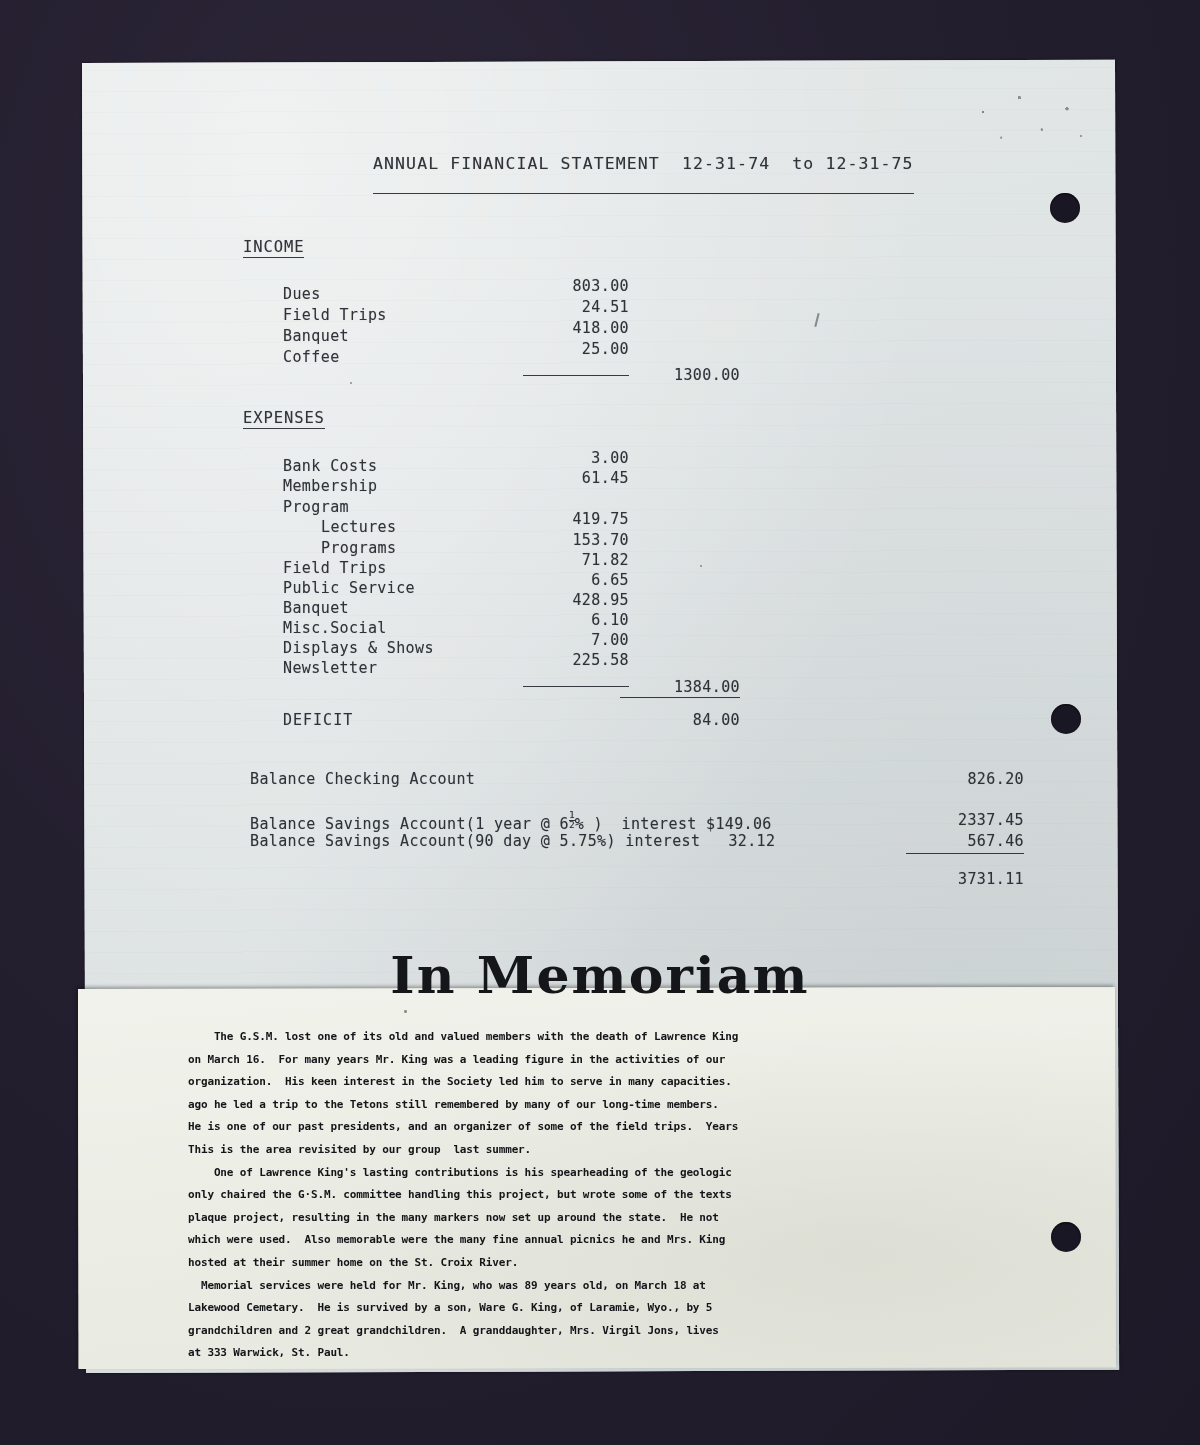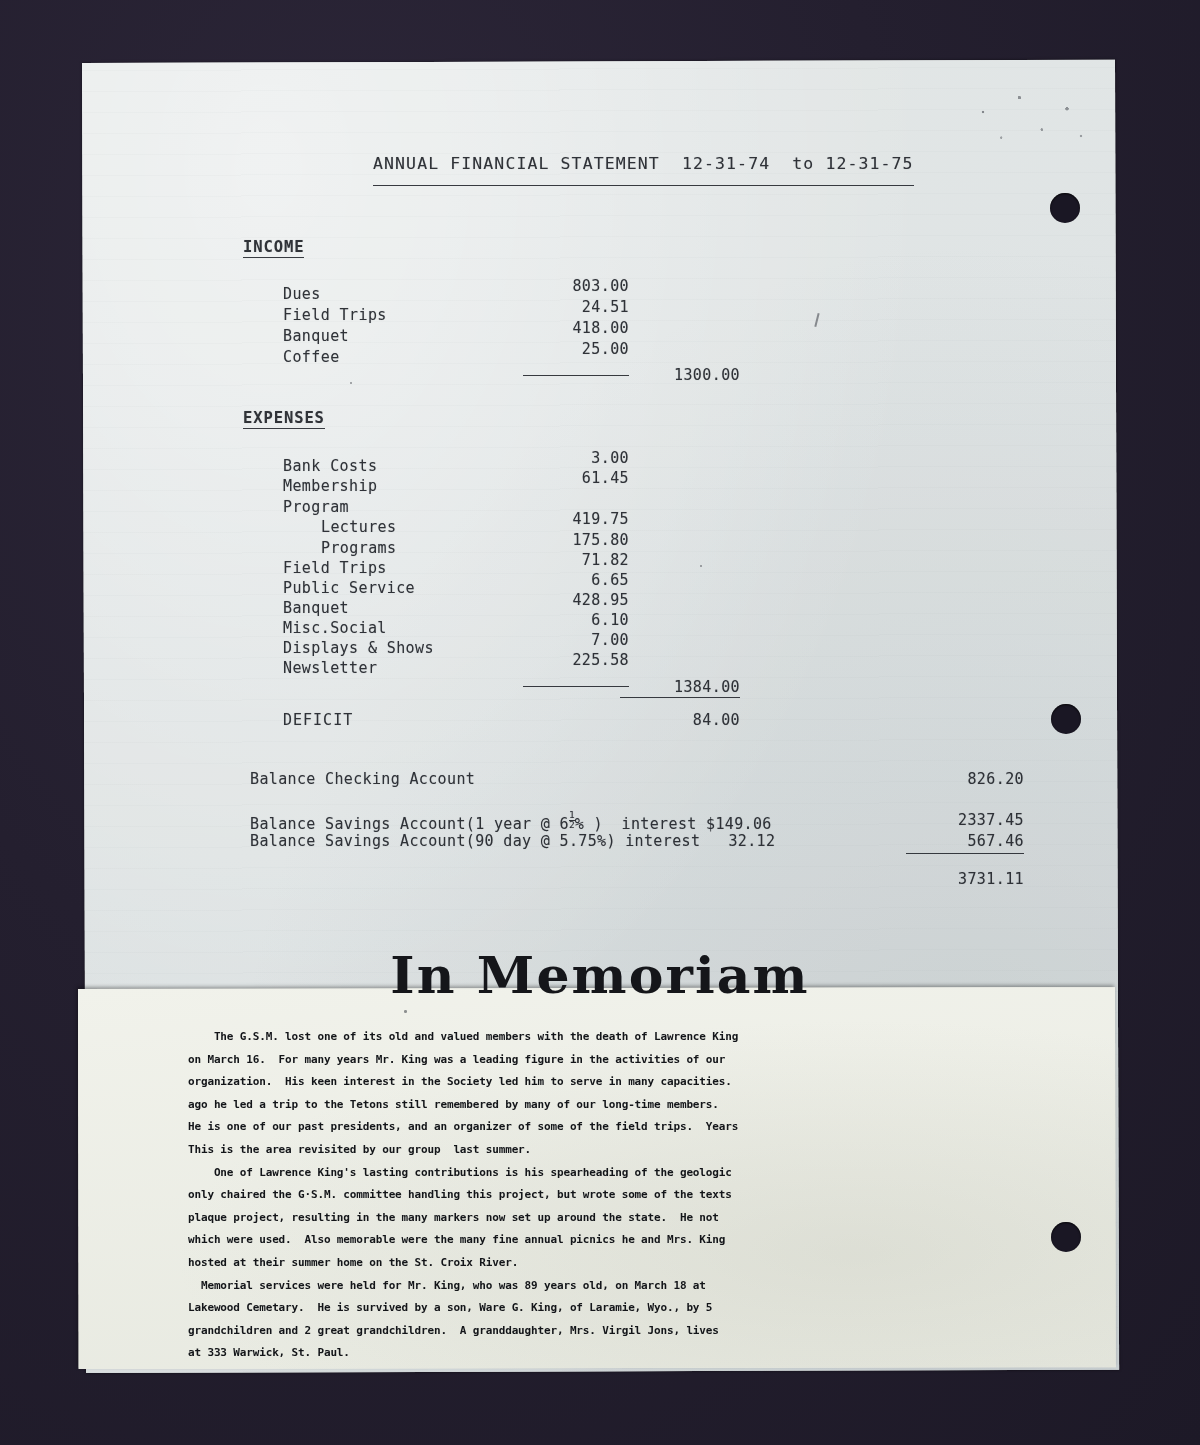--- a/index.html
+++ b/index.html
@@ -98,30 +98,29 @@
     opacity: .93;
   }
 
   
   #doc-title {
     left: 373px;
     top: 154px;
     font-size: 16.5px;
     letter-spacing: 1.1px;
     border-bottom: 1.6px solid #2a2d33;
-    padding-bottom: 12px;
+    padding-bottom: 20px;
   }
 
   
   .section-heading {
     font-size: 15.5px;
     letter-spacing: .9px;
     border-bottom: 1.4px solid #2a2d33;
     padding-bottom: 1px;
-    font-weight: bold;
   }
   #income-heading  { left: 243px; top: 238px; }
   #expenses-heading{ left: 243px; top: 409px; }
 
   
   .ledger-row {
     position: absolute;
     height: 20px;
     font-size: 15px;
   }
@@ -315,21 +314,21 @@
   <div class="ledger-row" style="left:283px; top:490px;">
     <span class="ledger-label">Program</span>
     <span class="ledger-amount"></span>
   </div>
   <div class="ledger-row indent-1" style="left:283px; top:510px;">
     <span class="ledger-label">Lectures</span>
     <span class="ledger-amount">419.75</span>
   </div>
   <div class="ledger-row indent-1" style="left:283px; top:531px;">
     <span class="ledger-label">Programs</span>
-    <span class="ledger-amount">175.80</span>
+    <span class="ledger-amount">153.70</span>
   </div>
   <div class="ledger-row" style="left:283px; top:551px;">
     <span class="ledger-label">Field Trips</span>
     <span class="ledger-amount">71.82</span>
   </div>
   <div class="ledger-row" style="left:283px; top:571px;">
     <span class="ledger-label">Public Service</span>
     <span class="ledger-amount">6.65</span>
   </div>
   <div class="ledger-row" style="left:283px; top:591px;">

